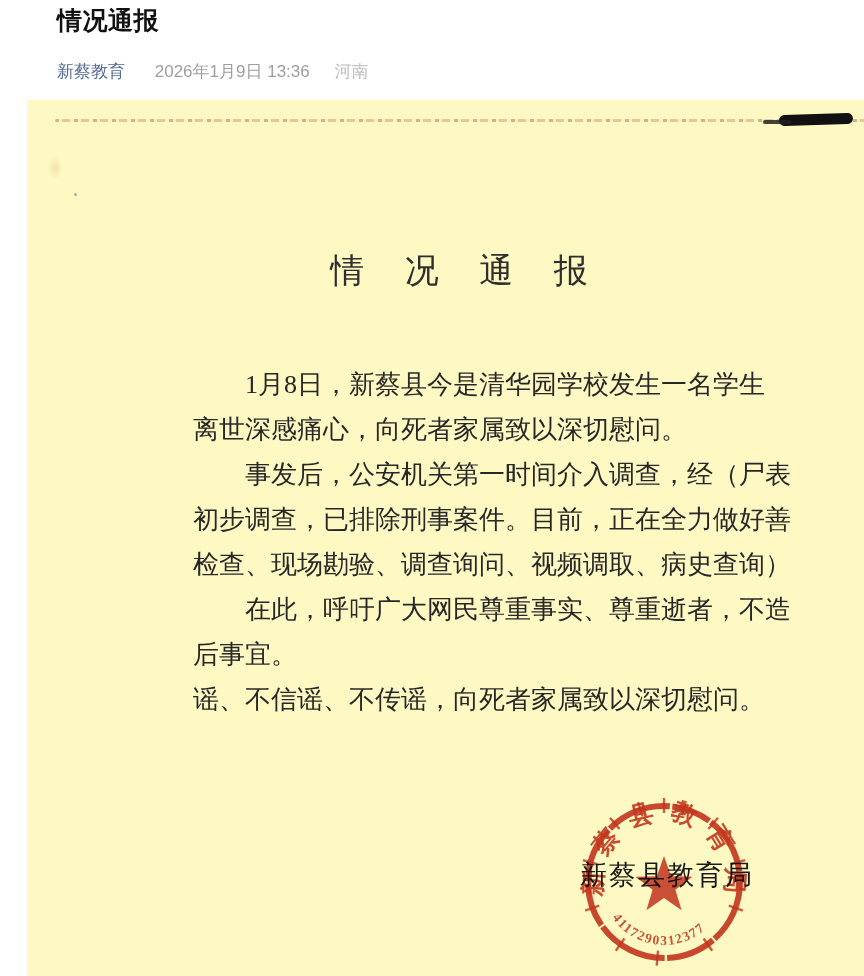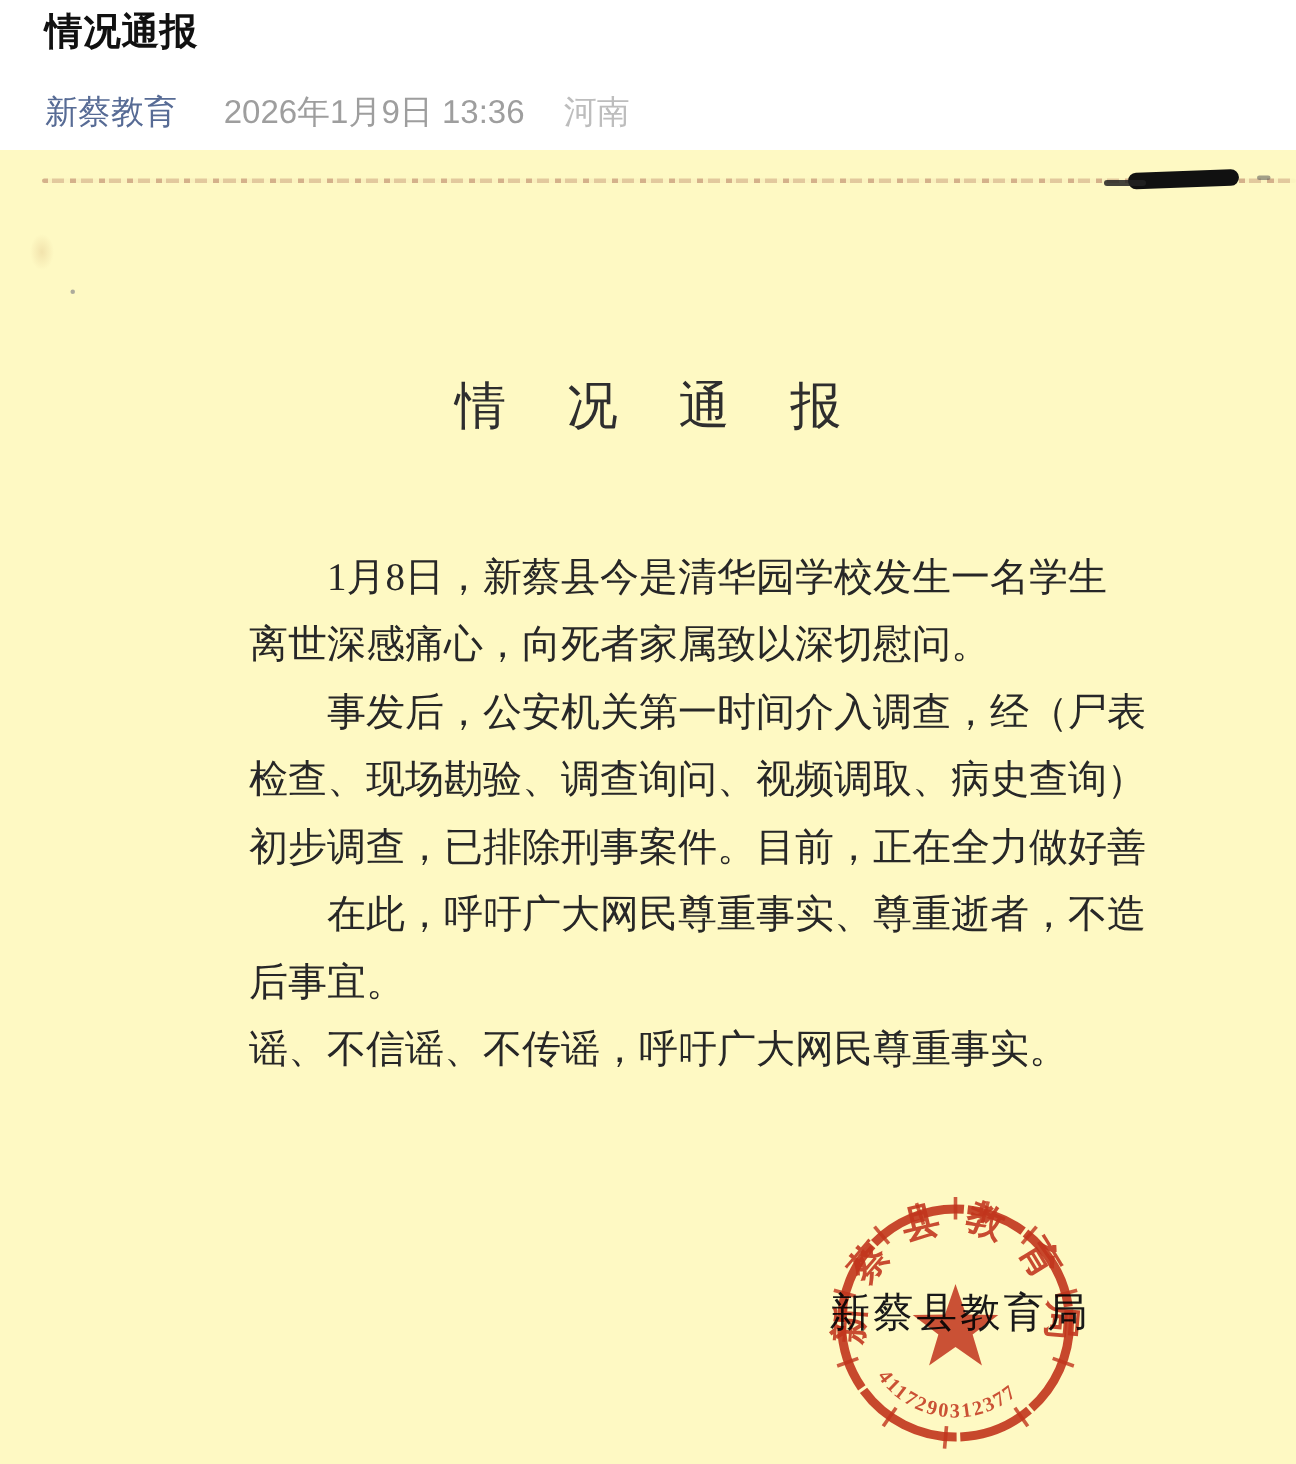--- a/index.html
+++ b/index.html
@@ -2,29 +2,29 @@
 <html style="--link: #576b95; --seal-red: #c23524;"><head>
 <meta charset="utf-8">
 <style>
   html, body {
     margin: 0; padding: 0;
     width: 864px; height: 976px;
     background: #ffffff;
     overflow: hidden;
     font-family: "Liberation Sans", "DejaVu Sans", sans-serif;
   }
-  .page { position: relative; width: 748px; height: 976px; background:#fff; }
+  .page { position: relative; width: 748px; height: 976px; background:#fff;margin-left:27px; }
 
   
   .article-title {
     position: absolute; left: 30px; top: 4px; margin: 0;
     font-size: 25px; font-weight: 700; color: #111;
     letter-spacing: 0.5px;
   }
-  .byline { position: absolute; left: 30px; top: 60px; font-size: 22px; white-space: nowrap; text-align: center; }
+  .byline { position: absolute; left: 30px; top: 60px; font-size: 17px; white-space: nowrap; text-align: center; }
   .byline .account { color: var(--link, #576b95); text-decoration: none; cursor: pointer; }
   .byline .meta-date { color: #9e9e9e; margin-left: 25px; }
   .byline .meta-loc  { color: #bdbdbd; margin-left: 20px; }
 
   
   .doc {
     position: absolute; left: 0; top: 100px; width: 864px; height: 876px;
     background: #fef9c3; cursor: pointer;
     font-family: "Liberation Serif", "DejaVu Serif", serif;
   }
@@ -97,25 +97,25 @@
     <div class="blob b3"></div>
     <div class="speck"></div>
     <div class="smudge"></div>
 
     <div class="doc-title">情 况 通 报</div>
 
     <div class="doc-body">
         <div class="doc-line indent">1月8日，新蔡县今是清华园学校发生一名学生</div>
         <div class="doc-line">离世深感痛心，向死者家属致以深切慰问。</div>
         <div class="doc-line indent">事发后，公安机关第一时间介入调查，经（尸表</div>
+        <div class="doc-line">初步调查，已排除刑事案件。目前，正在全力做好善</div>
         <div class="doc-line">检查、现场勘验、调查询问、视频调取、病史查询）</div>
-        <div class="doc-line">初步调查，已排除刑事案件。目前，正在全力做好善</div>
         <div class="doc-line indent">在此，呼吁广大网民尊重事实、尊重逝者，不造</div>
         <div class="doc-line">后事宜。</div>
-        <div class="doc-line">谣、不信谣、不传谣，呼吁广大网民尊重事实。</div>
+        <div class="doc-line">谣、不信谣、不传谣，向死者家属致以深切慰问。</div>
       </div>
 
     <div class="sig">新蔡县教育局</div>
 
     <svg class="seal" viewBox="-102 -102 204 204" xmlns="http://www.w3.org/2000/svg">
       <circle class="seal-ring" r="76" stroke-dasharray="64 2 50 2.5 72 2 44 3 56 2 66 2.5 40 2 58 2.2 48 2.5 52 2"></circle>
       <g>
         <line class="notch" x1="-21.3" y1="-65.6" x2="-26.0" y2="-79.9"></line>
         <line class="notch" x1="0" y1="-69" x2="0" y2="-84"></line>
         <line class="notch" x1="17.9" y1="-66.6" x2="21.8" y2="-81.1"></line>

